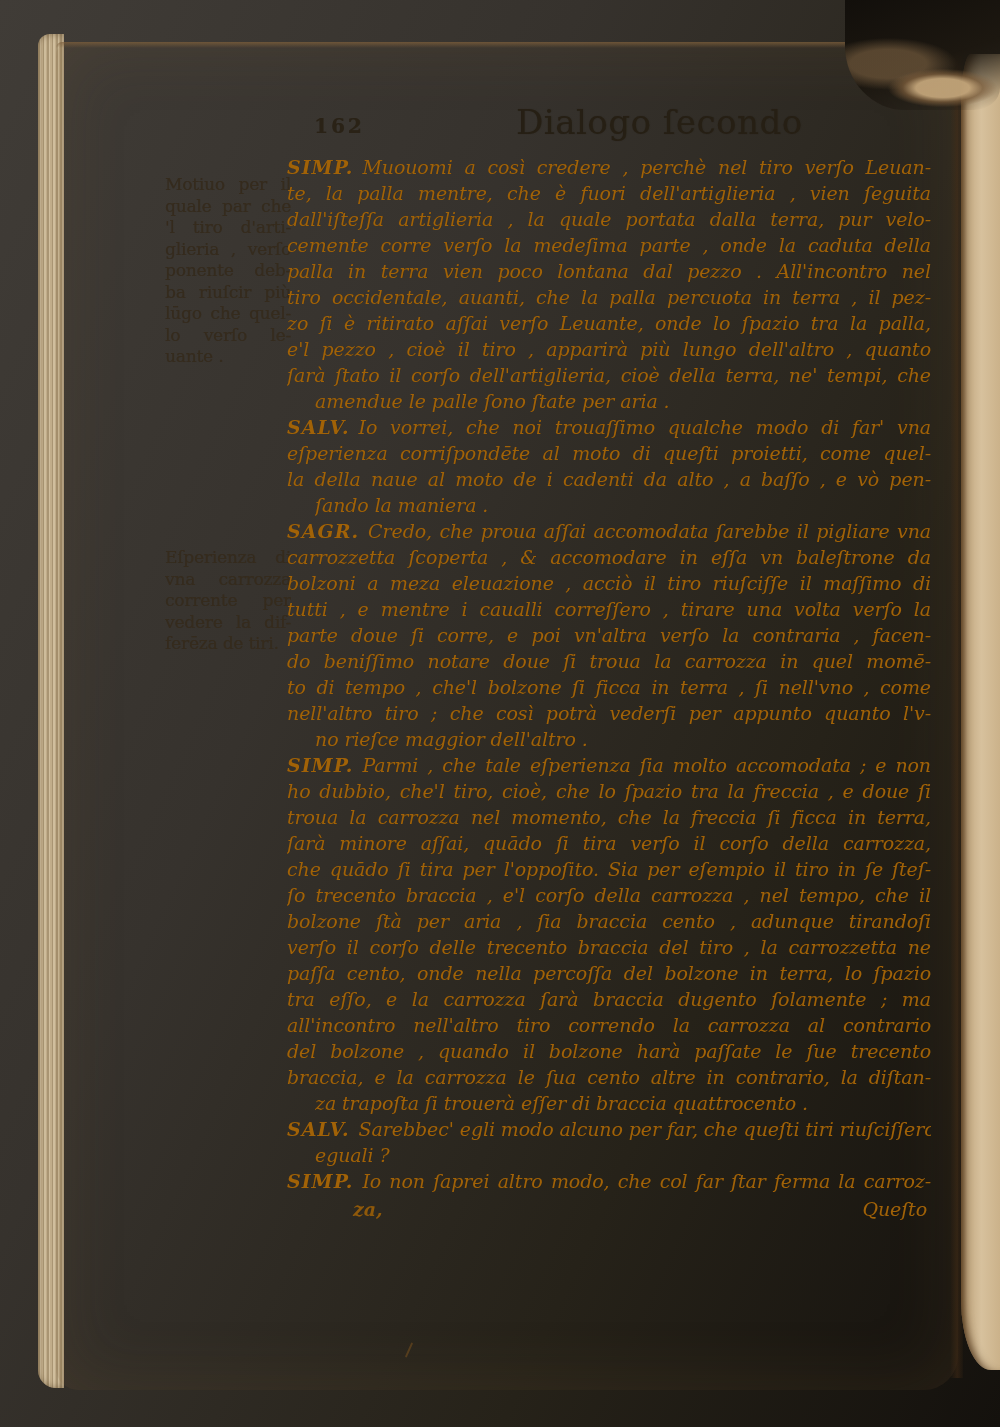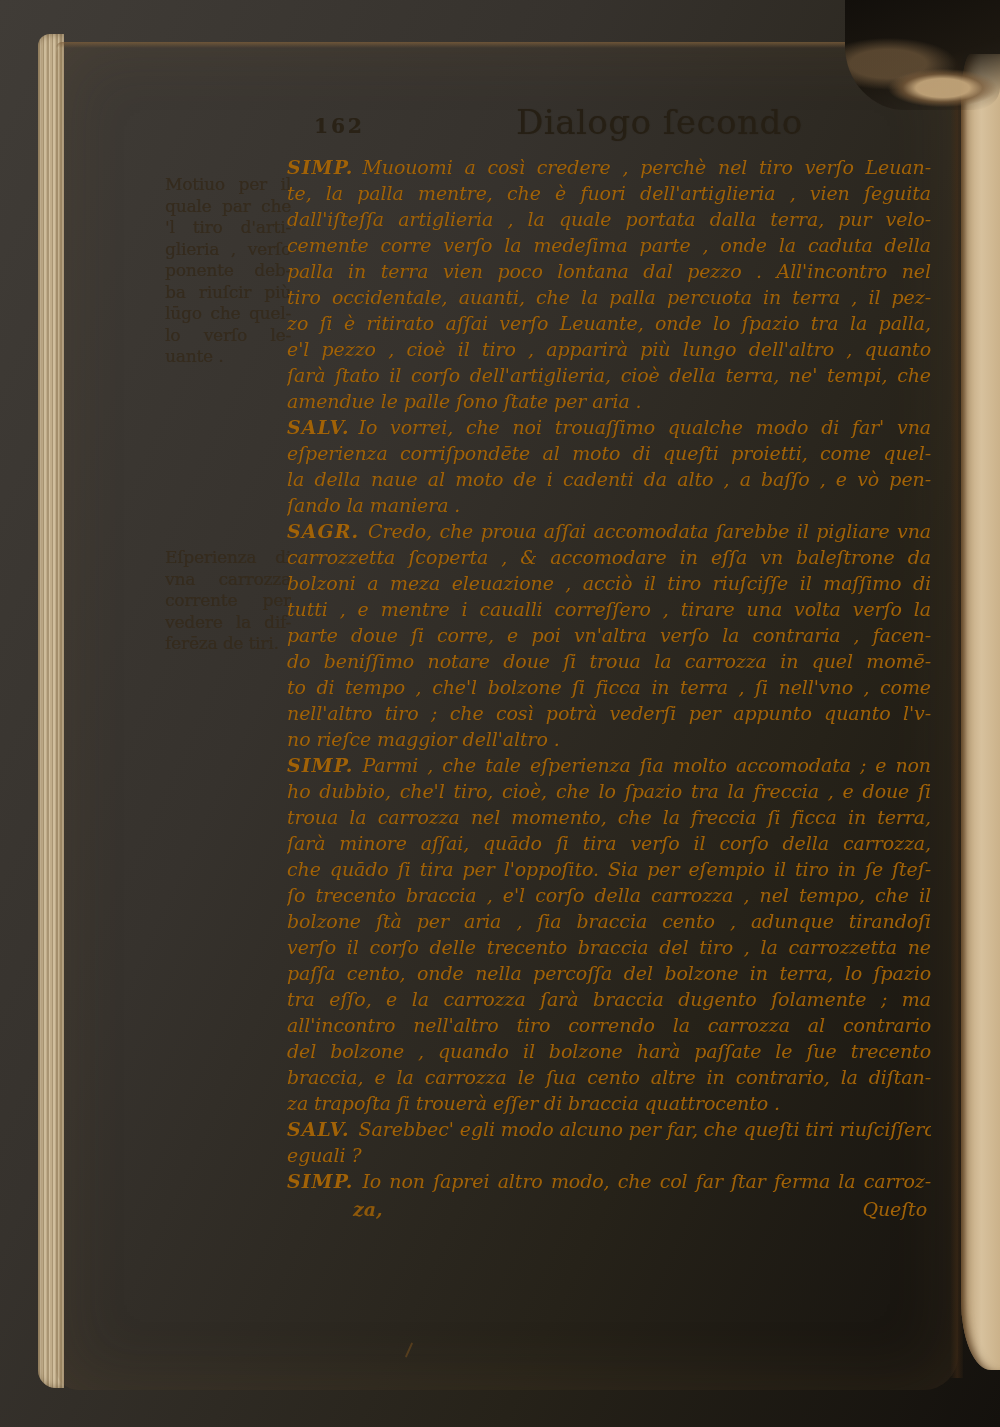--- a/index.html
+++ b/index.html
@@ -77,21 +77,21 @@
   .mline{text-align:justify;text-align-last:justify;overflow:hidden;white-space:nowrap;}
   .mline.last{text-align-last:left;}
   
   .textcol{
     position:absolute;left:231px;top:112px;width:644px;
     font-style:italic;font-size:19px;line-height:26px;color:#a16207;
     letter-spacing:-0.1px;
     text-shadow:0.35px 0.35px 0.5px rgba(45,36,22,.5);
   }
   .bline{text-align:justify;text-align-last:justify;overflow:hidden;white-space:nowrap;}
-  .bline.last{text-align-last:left;}
+  .bline.last{text-align-last:left;margin-left:28px;}
   .speaker{font-weight:bold;letter-spacing:1px;padding-right:9px;}
   .footer-row{
     display:flex;justify-content:space-between;margin-top:2px;
   }
   .turnover{margin-left:66px;font-weight:bold;opacity:.85;filter:blur(.3px);}
   .catchword{margin-right:4px;}
   
   .speck1{position:absolute;left:352px;top:1300px;width:2px;height:16px;background:rgba(120,80,30,.55);transform:rotate(24deg);border-radius:2px;}
   .speck2{position:absolute;left:760px;top:560px;width:4px;height:4px;border-radius:50%;background:rgba(130,95,45,.3);}
 </style>

